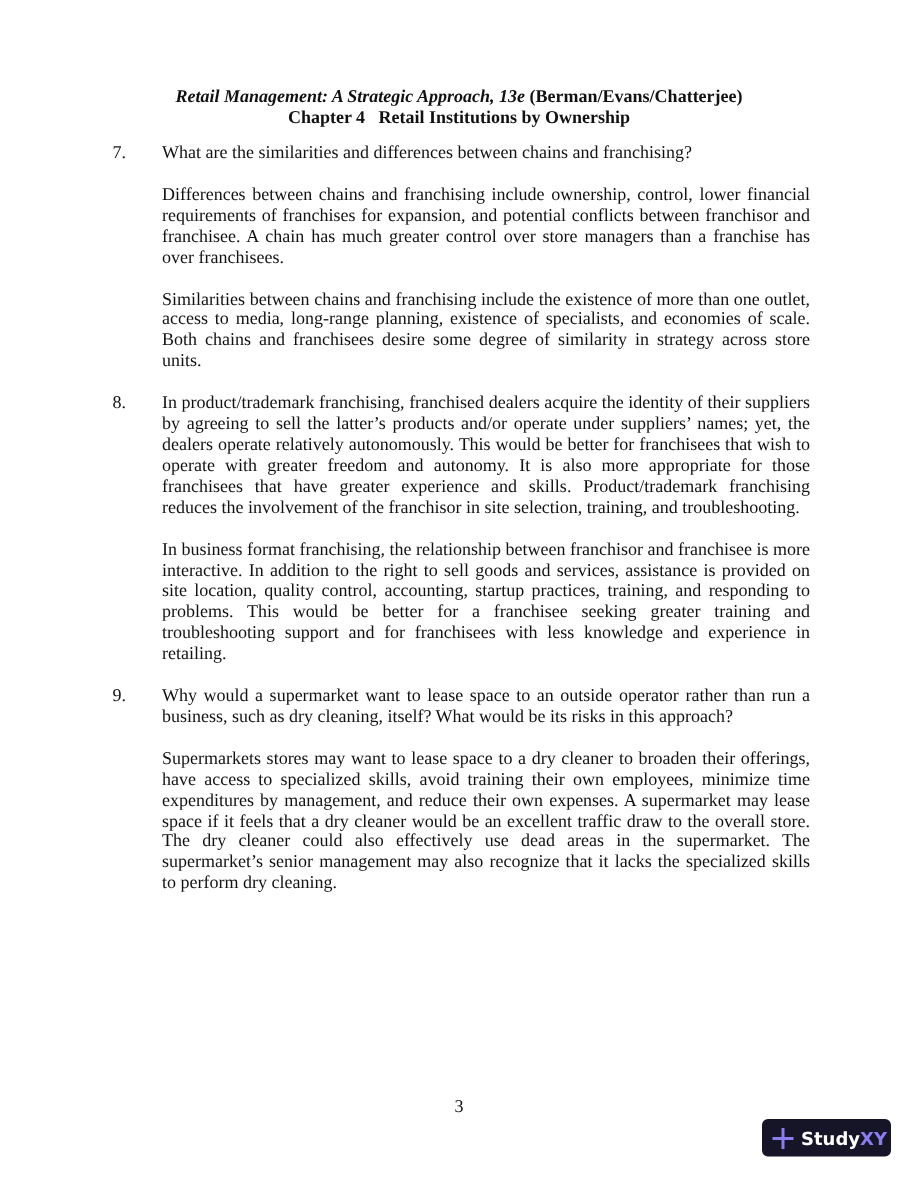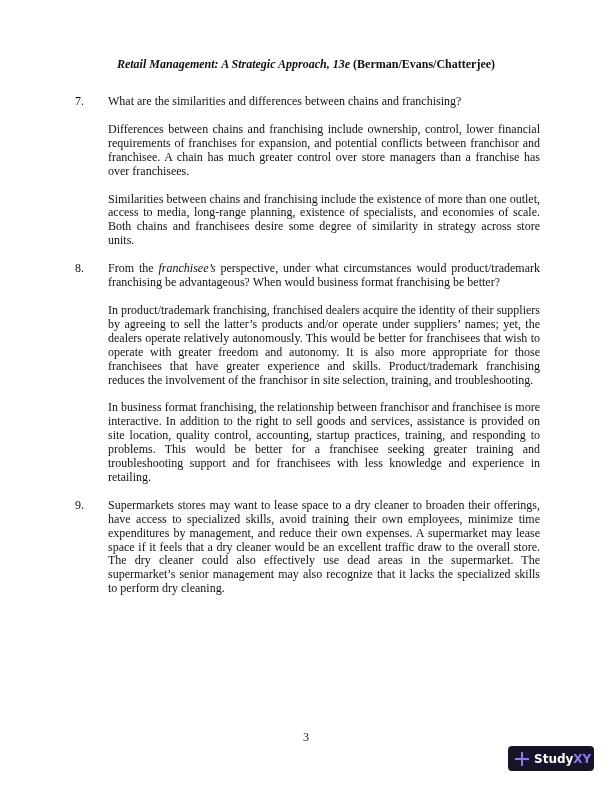--- a/index.html
+++ b/index.html
@@ -108,45 +108,46 @@
   </style>
 </head>
 <body>
 
 <div class="page">
 
   <div class="header">
     <div>
       <span class="book-title">Retail Management: A Strategic Approach, 13e</span><span> (Berman/Evans/Chatterjee)</span>
     </div>
+    <div style="white-space: pre;">Chapter 4   Retail Institutions by Ownership</div>
   </div>
 
   <div class="content">
 
     <div class="qa">
       <div class="num">7.</div>
       <div class="body">
         <p class="question">What are the similarities and differences between chains and franchising?</p>
         <p class="answer">Differences between chains and franchising include ownership, control, lower financial requirements of franchises for expansion, and potential conflicts between franchisor and franchisee. A chain has much greater control over store managers than a franchise has over franchisees.</p>
         <p class="answer">Similarities between chains and franchising include the existence of more than one outlet, access to media, long-range planning, existence of specialists, and economies of scale. Both chains and franchisees desire some degree of similarity in strategy across store units.</p>
       </div>
     </div>
 
     <div class="qa">
       <div class="num">8.</div>
       <div class="body">
-        <p class="question"><span>From the </span><i>franchisee’s</i><span> perspective, under what circumstances would product/trademark franchising be advantageous?  When would business format franchising be better?</span></p>
         <p class="answer">In product/trademark franchising, franchised dealers acquire the identity of their suppliers by agreeing to sell the latter’s products and/or operate under suppliers’ names; yet, the dealers operate relatively autonomously. This would be better for franchisees that wish to operate with greater freedom and autonomy. It is also more appropriate for those franchisees that have greater experience and skills. Product/trademark franchising reduces the involvement of the franchisor in site selection, training, and troubleshooting.</p>
         <p class="answer">In business format franchising, the relationship between franchisor and franchisee is more interactive. In addition to the right to sell goods and services, assistance is provided on site location, quality control, accounting, startup practices, training, and responding to problems. This would be better for a franchisee seeking greater training and troubleshooting support and for franchisees with less knowledge and experience in retailing.</p>
       </div>
     </div>
 
     <div class="qa">
       <div class="num">9.</div>
       <div class="body">
+        <p class="question">Why would a supermarket want to lease space to an outside operator rather than run a business, such as dry cleaning, itself? What would be its risks in this approach?</p>
         <p class="answer">Supermarkets stores may want to lease space to a dry cleaner to broaden their offerings, have access to specialized skills, avoid training their own employees, minimize time expenditures by management, and reduce their own expenses. A supermarket may lease space if it feels that a dry cleaner would be an excellent traffic draw to the overall store. The dry cleaner could also effectively use dead areas in the supermarket. The supermarket’s senior management may also recognize that it lacks the specialized skills to perform dry cleaning.</p>
       </div>
     </div>
 
 
   </div>
 
   <div class="page-number">3</div>
 
   <div class="badge">

